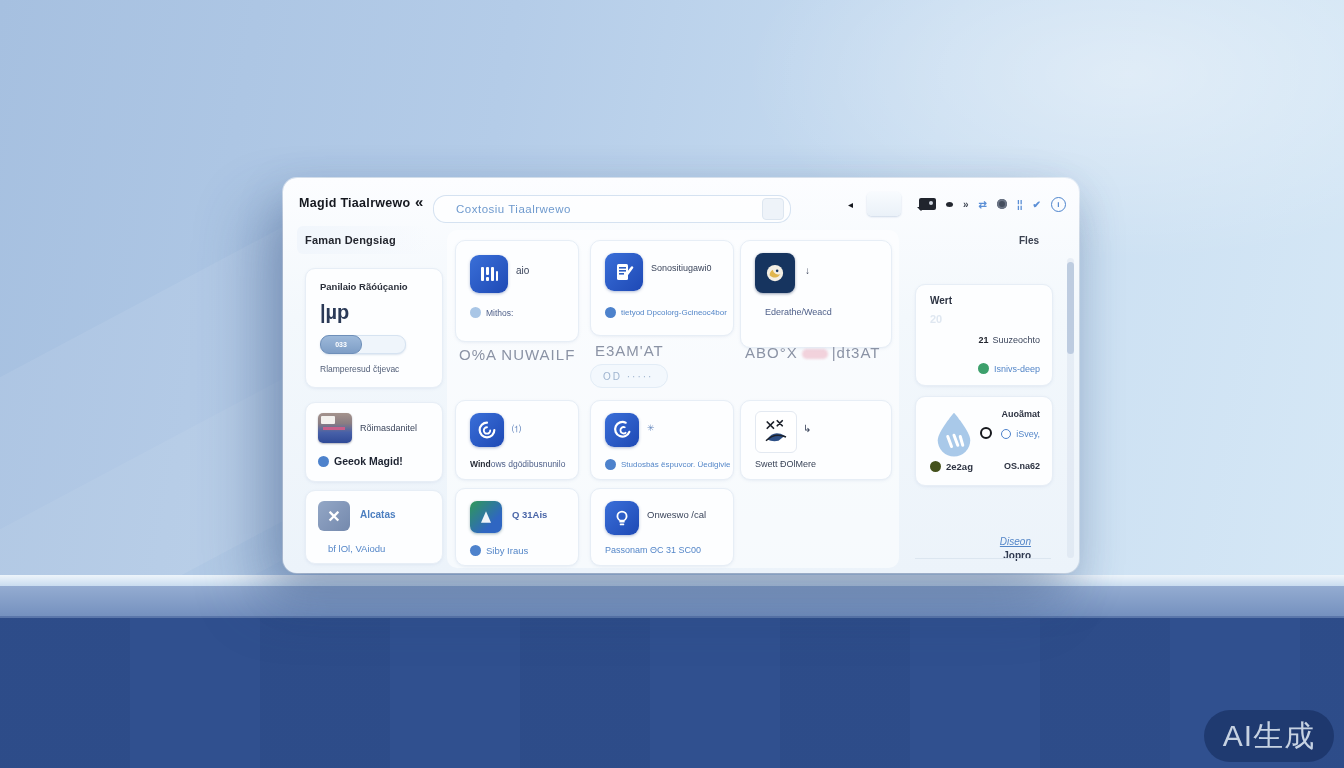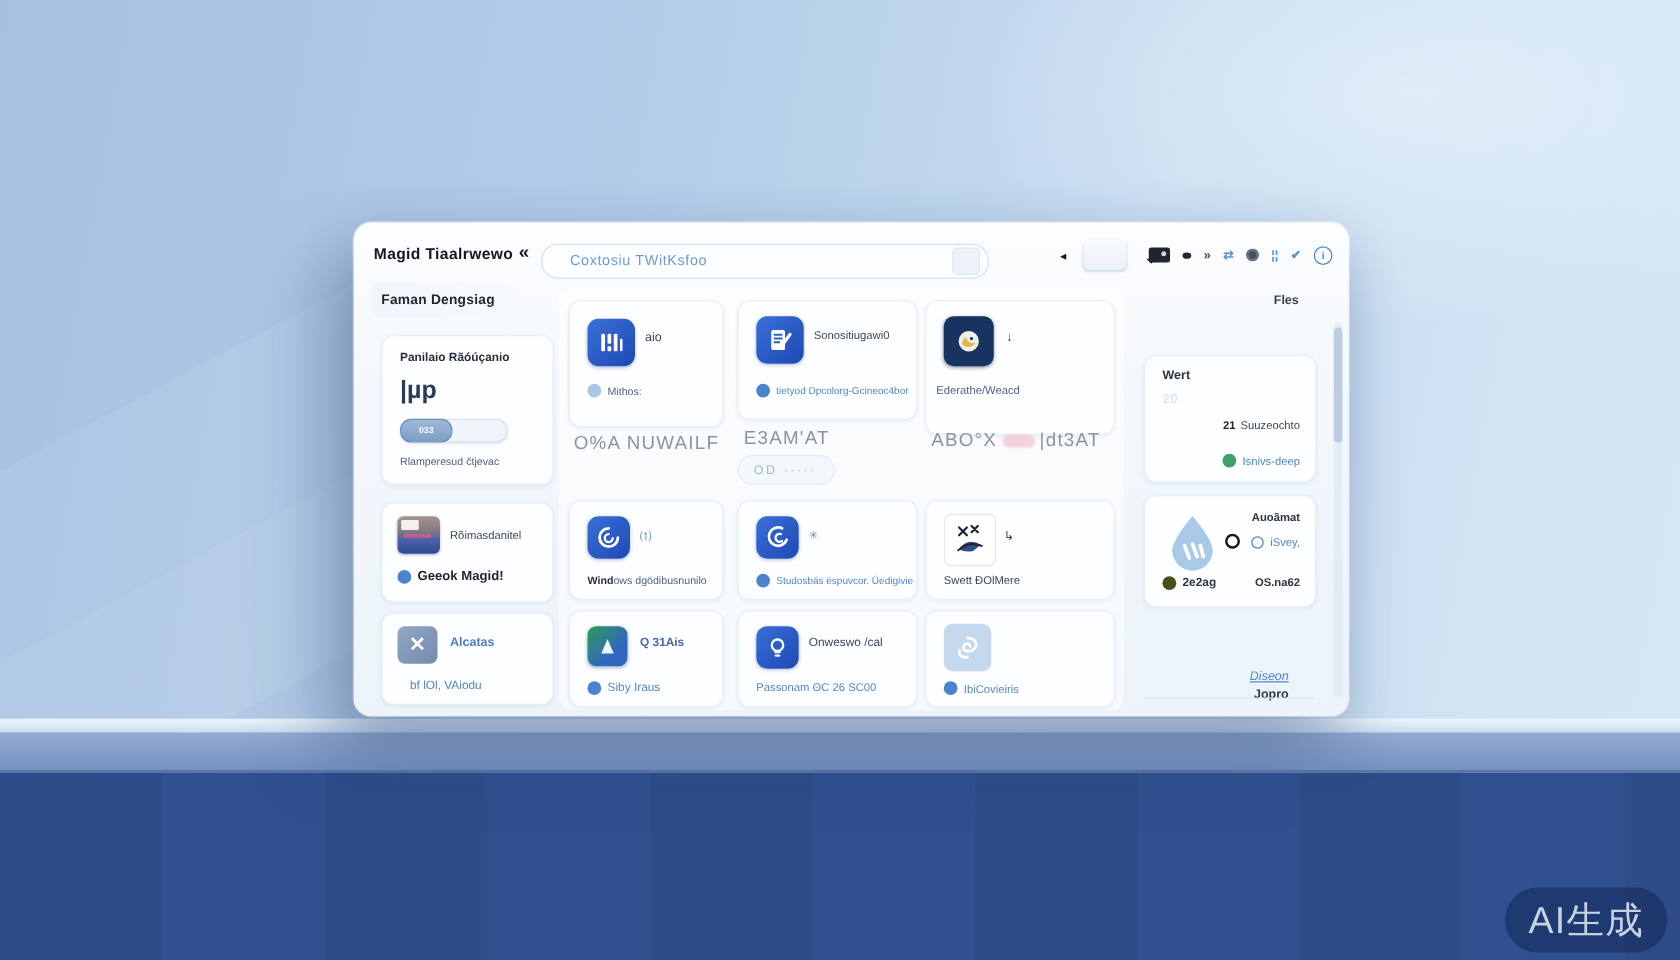--- a/index.html
+++ b/index.html
@@ -128,21 +128,21 @@
 <div class="watermark">
     <span>AI生成</span>
   </div>
 
 <div id="win">
   <div class="main-bg"></div>
 
   <div class="w-title">Magid Tiaalrwewo</div>
   <div class="w-back">«</div>
   <div class="search">
-    <span class="search-text">Coxtosiu TWitKsfoo</span>
+    <span class="search-text">Coxtosiu Tiaalrwewo</span>
     <span class="search-btn"></span>
   </div>
   <div class="nav-arrow">◂</div>
   <div class="toggle"></div>
   <div class="icons">
     <span class="camera-icon"></span>
     <span class="dot-icon"></span>
     <span class="glyph dark">»</span>
     <span class="glyph">⇄</span>
     <span class="shield-icon"></span>
@@ -256,60 +256,48 @@
     </div>
   </div>
   <div class="card" style="left:307px;top:310px;width:142px;height:76px;">
     <div class="app-icon" style="left:14px;top:12px;width:34px;height:34px;">
       <svg width="22" height="22" viewBox="0 0 24 24" fill="none">
           <circle cx="12" cy="10" r="5" stroke="#fff" stroke-width="2"></circle>
           <path d="M10 16 h4 M10.5 19 h3" stroke="#fff" stroke-width="2" stroke-linecap="round"></path>
         </svg>
     </div>
     <div class="mini-label" style="left:56px;top:20px;font-size:9.5px;">Onweswo /cal</div>
-    <div class="cap-row blue" style="left:14px;top:56px;font-size:9px;">Passonam ΘC 26 SC00</div>
+    <div class="cap-row blue" style="left:14px;top:56px;font-size:9px;">Passonam ΘC 31 SC00</div>
   </div>
 
   <div class="card" style="left:457px;top:62px;width:150px;height:106px;">
     <div class="navy-icon" style="left:14px;top:12px;width:40px;height:40px;">
       <svg width="26" height="26" viewBox="0 0 24 24">
           <circle cx="12" cy="12" r="7.5" fill="#f4efe4"></circle>
           <path d="M7 14 a6 6 0 0 0 10 -1 a5 5 0 0 1 -7 -4 a6 6 0 0 0 -3 5Z" fill="#e0b64e"></path>
           <circle cx="14" cy="10" r="1.2" fill="#16345f"></circle>
         </svg>
     </div>
     <div class="mini-label" style="left:64px;top:24px;color:#3c465c;">↓</div>
-    <div class="cap-row" style="left:8px;top:66px;font-size:9px;">Ederathe/Weacd</div>
+    <div class="cap-row" style="left:24px;top:66px;font-size:9px;">Ederathe/Weacd</div>
   </div>
   <div class="sec-label" style="left:462px;top:166px;">
     <span>ABO°X</span><span class="blob"></span><span>|dt3AT</span>
   </div>
   <div class="card" style="left:457px;top:222px;width:150px;height:78px;">
     <div class="sketch-icon" style="left:14px;top:10px;width:40px;height:40px;">
       <svg width="30" height="30" viewBox="0 0 24 24" fill="none">
           <path d="M5 4 L10 9 M10 4 L5 9 M13 3 L17 7 M17 3 L13 7" stroke="#1d222b" stroke-width="1.4" stroke-linecap="round"></path>
           <path d="M5 18 Q10 10 19 15 L14 19 Q9 20 5 18Z" fill="#2d4f86"></path>
           <path d="M4 19 Q11 12 20 16" stroke="#1d222b" stroke-width="1.2" fill="none"></path>
         </svg>
     </div>
     <div class="mini-label" style="left:62px;top:22px;color:#3c465c;">↳</div>
     <div class="cap-row" style="left:14px;top:58px;font-size:9px;color:#3a4458;">Swett ĐOlMere</div>
   </div>
-  <div class="card" style="left:457px;top:310px;width:150px;height:76px;">
-    <div class="pattern-icon" style="left:14px;top:10px;width:38px;height:38px;">
-      <svg width="26" height="26" viewBox="0 0 24 24" fill="none">
-          <path d="M12 5 C18 5 20 10 17 13 C14 16 9 15 9 12 C9 9 13 8 14 11" stroke="#fff" stroke-width="2" stroke-linecap="round"></path>
-          <path d="M6 14 C5 18 9 20 12 19" stroke="#fff" stroke-width="2" stroke-linecap="round"></path>
-        </svg>
-    </div>
-    <div class="cap-row blue" style="left:14px;top:56px;font-size:9px;">
-      <span class="ic-circle blue"></span>
-      <span>IbiCovieiris</span>
-    </div>
-  </div>
 
   <div class="card" style="left:632px;top:106px;width:136px;height:100px;">
     <div class="r-title">Wert</div>
     <div class="r-faded">20</div>
     <div class="r-row" style="top:50px;">
       <span class="r-num">21</span>
       <span>Suuzeochto</span>
     </div>
     <div class="r-row" style="top:78px;color:#5486c8;">
       <span class="ic-circle green"></span>

